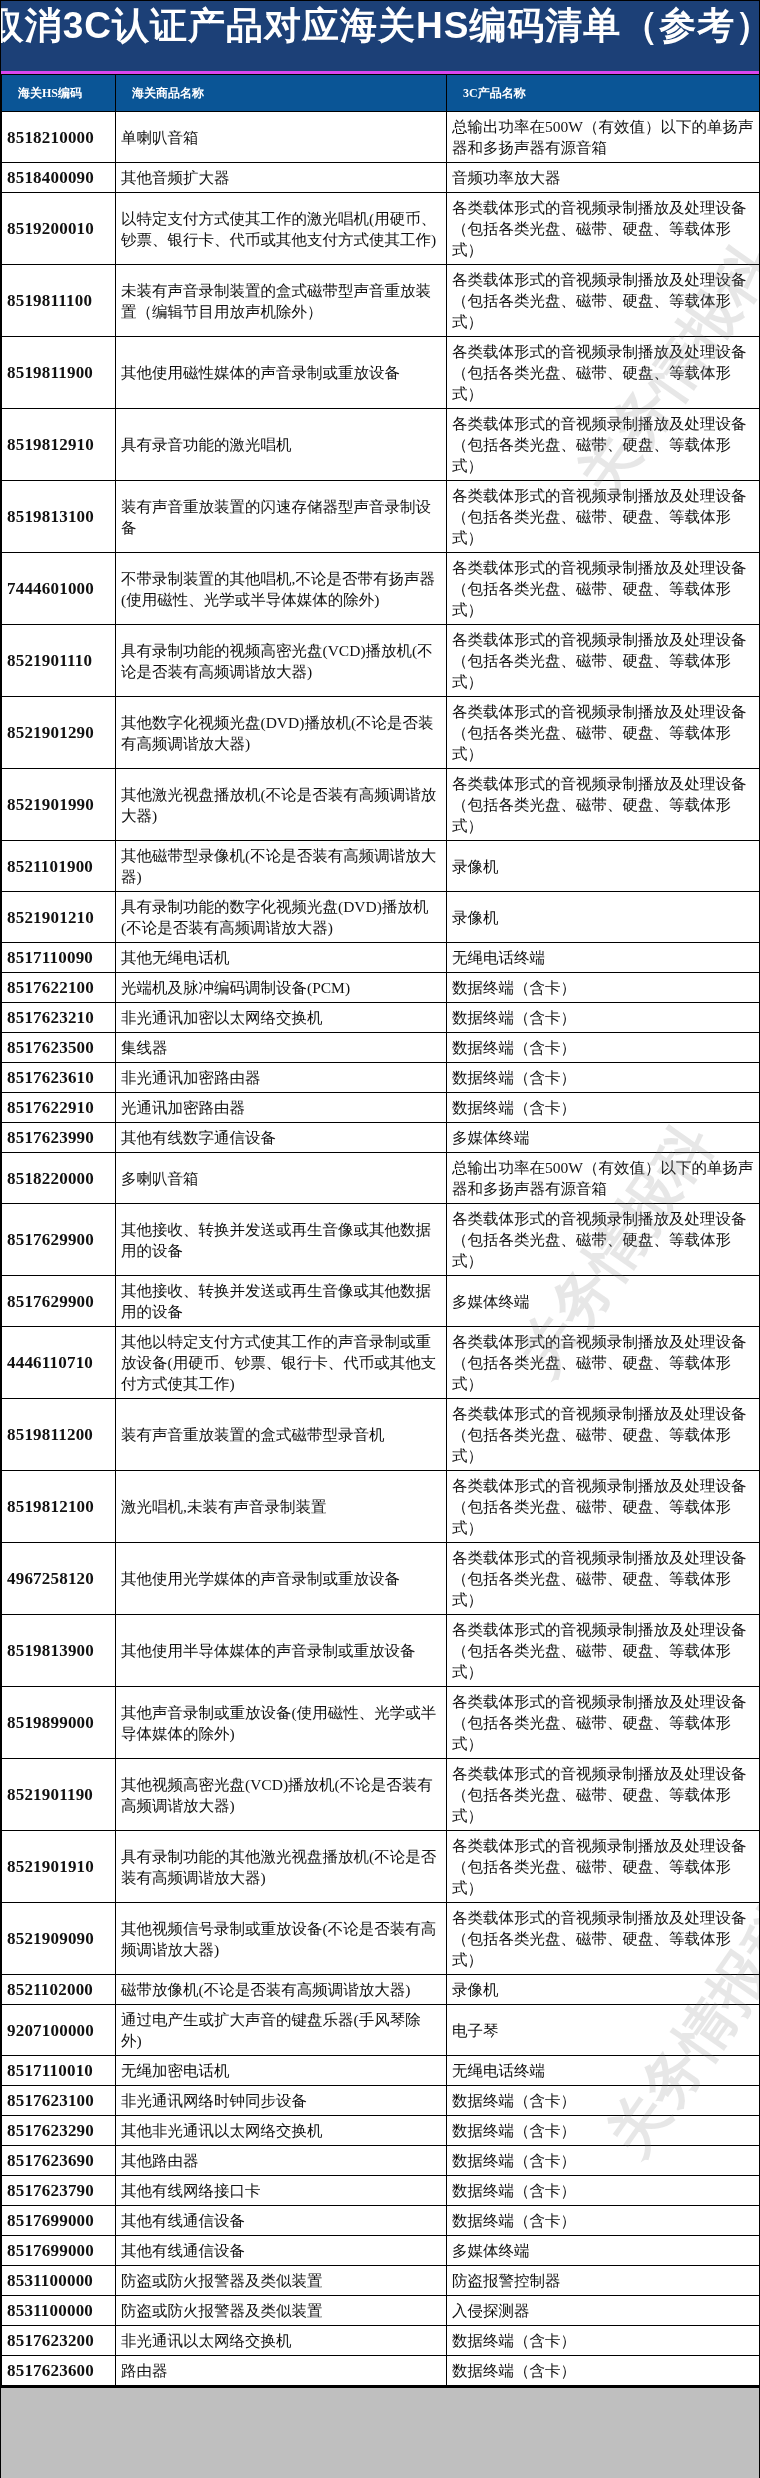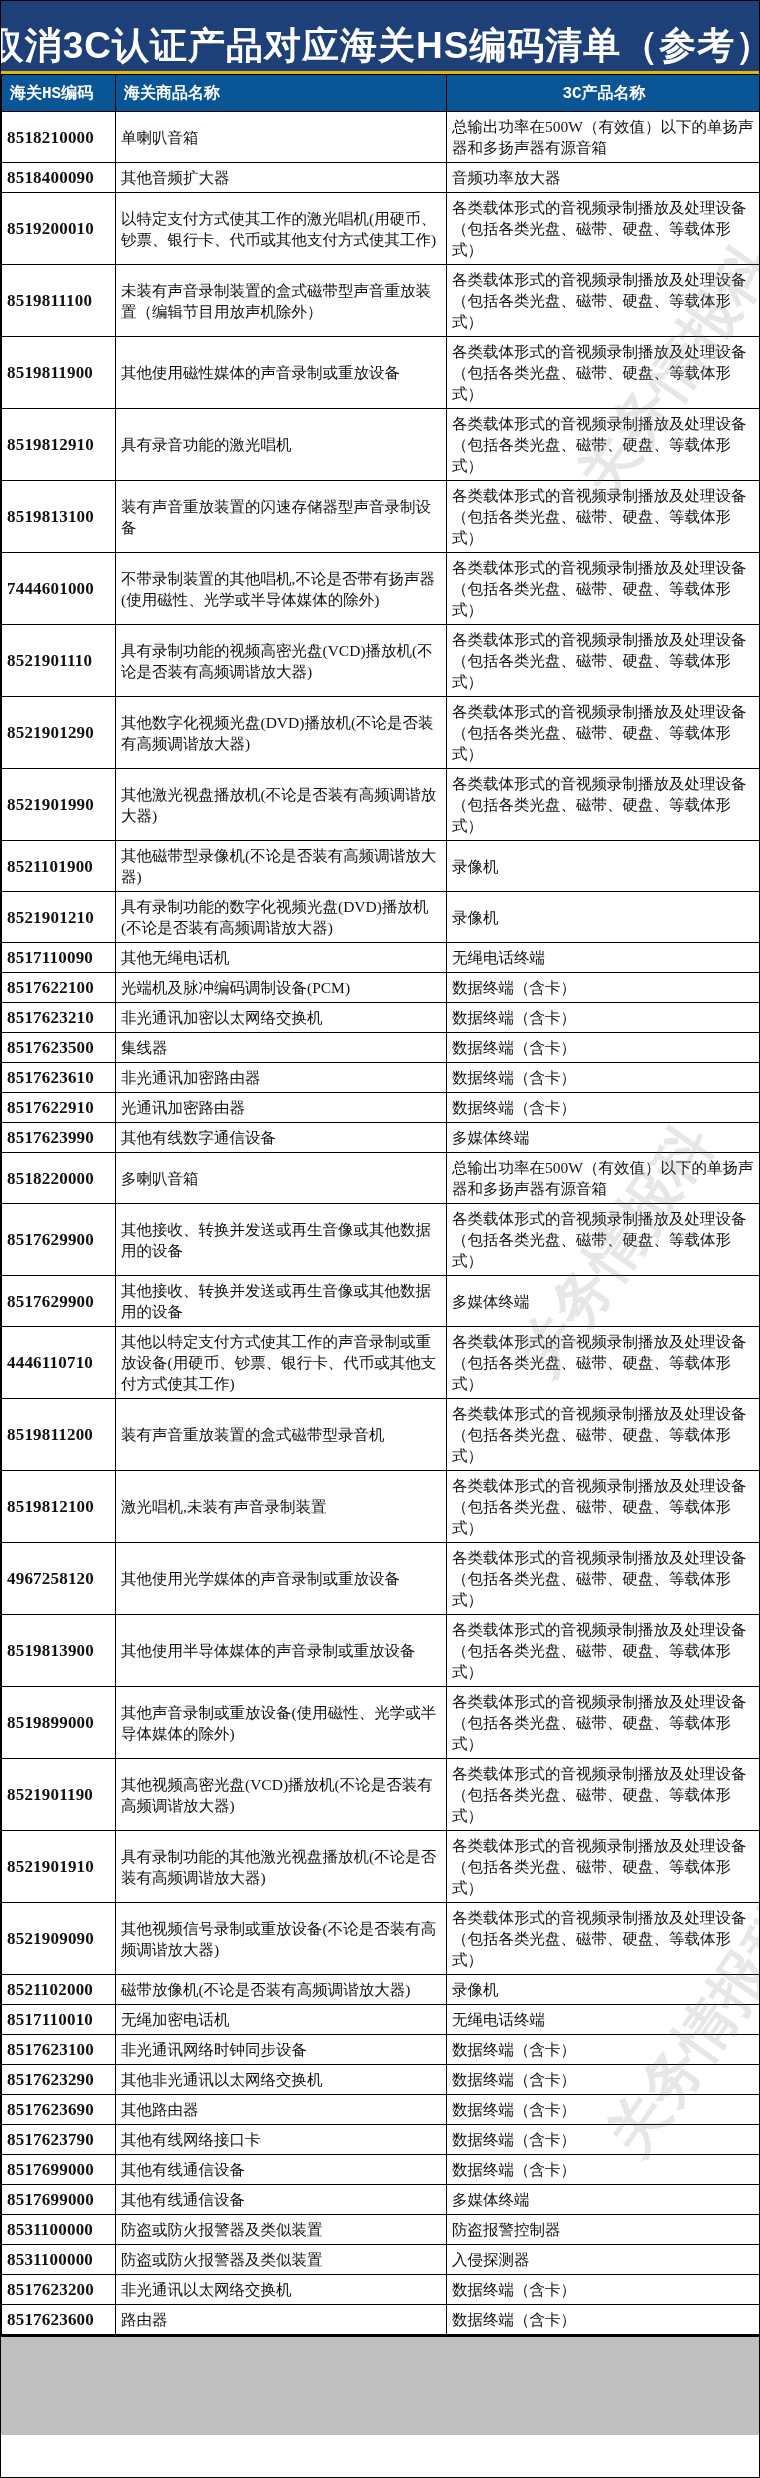--- a/index.html
+++ b/index.html
@@ -16,22 +16,22 @@
     min-height:2478px;
     border:1px solid #000;
     font-family:"Liberation Serif", serif;
     background:#fff;
     overflow:hidden;
   }
   
   .title-band{
     background:var(--title-bg);
     height:73px;
-    display:flex;align-items:flex-end;justify-content:center;
-    border-bottom:3px solid #eab308;
+    display:flex;align-items:flex-start;justify-content:center;
+    border-bottom:3px solid #d946ef;
   }
   .title-band h1{
     color:#fff;
     font-family:"Liberation Sans", sans-serif;
     font-weight:bold;
     font-size:37px;
     letter-spacing:1px;
     white-space:nowrap;
   }
   
@@ -39,30 +39,30 @@
     width:100%;
     border-collapse:collapse;
     table-layout:fixed;
   }
   table.hs-table col.c-code{width:114px;}
   table.hs-table col.c-name{width:331px;}
   table.hs-table col.c-product{width:315px;}
   table.hs-table th{
     background:var(--header-bg);
     color:#fff;
-    font-family:Liberation Mono, monospace;
+    font-family:Liberation Serif, serif;
     font-weight:bold;
-    font-size:16px;
+    font-size:12px;
     height:37px;
     border:1px solid #000;
-    padding:2px 8px;
+    padding:2px 16px;
     text-align:left;
     vertical-align:middle;
   }
-  table.hs-table th.center{text-align:center;}
+  table.hs-table th.center{text-align:left;}
   table.hs-table td{
     border:1px solid #000;
     font-size:15.5px;
     line-height:21px;
     padding:4px 5px;
     vertical-align:middle;
     color:#111;
     word-break:break-all;
   }
   table.hs-table td.code{
@@ -285,20 +285,25 @@
           <td class="code">8521909090</td>
           <td>其他视频信号录制或重放设备(不论是否装有高频调谐放大器)</td>
           <td>各类载体形式的音视频录制播放及处理设备（包括各类光盘、磁带、硬盘、等载体形式）</td>
         </tr>
         <tr>
           <td class="code">8521102000</td>
           <td>磁带放像机(不论是否装有高频调谐放大器)</td>
           <td>录像机</td>
         </tr>
         <tr>
+          <td class="code">9207100000</td>
+          <td>通过电产生或扩大声音的键盘乐器(手风琴除外)</td>
+          <td>电子琴</td>
+        </tr>
+        <tr>
           <td class="code">8517110010</td>
           <td>无绳加密电话机</td>
           <td>无绳电话终端</td>
         </tr>
         <tr>
           <td class="code">8517623100</td>
           <td>非光通讯网络时钟同步设备</td>
           <td>数据终端（含卡）</td>
         </tr>
         <tr>

